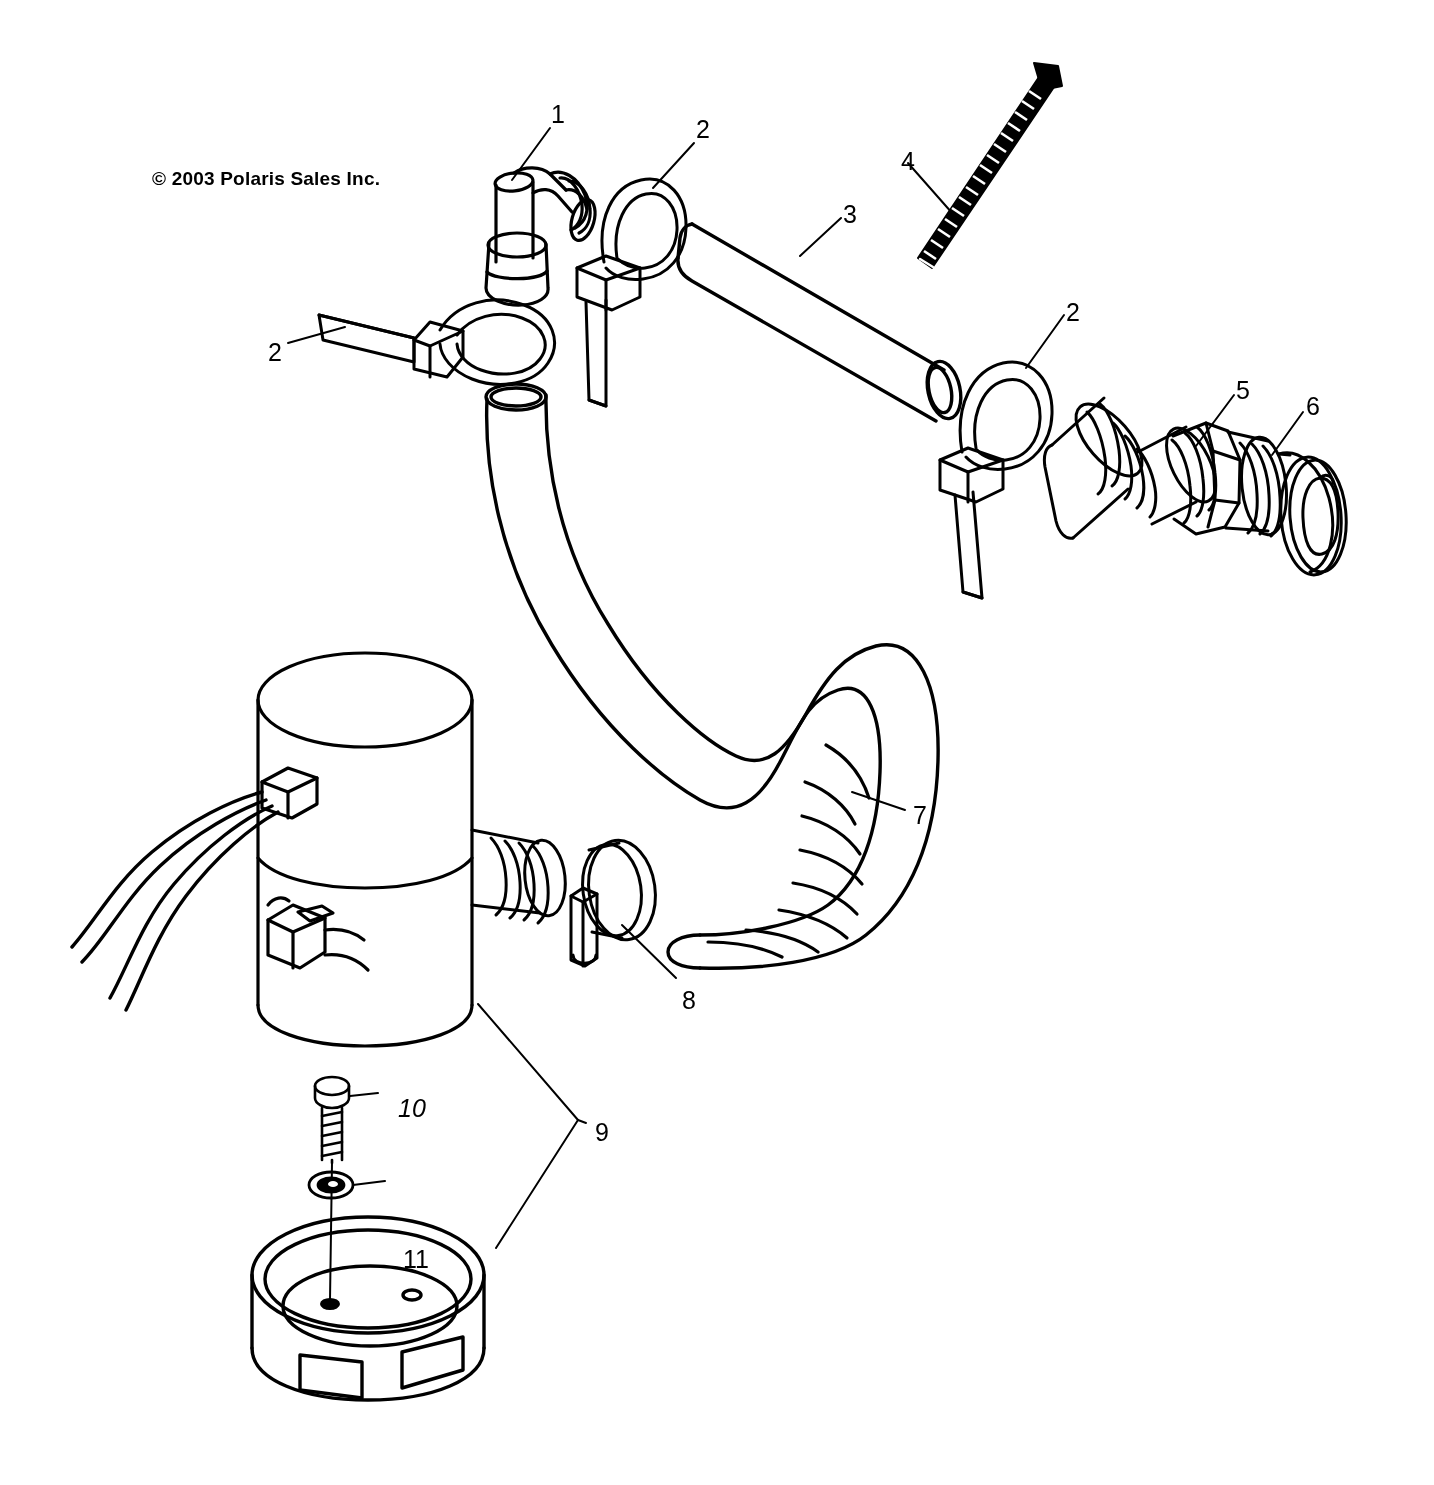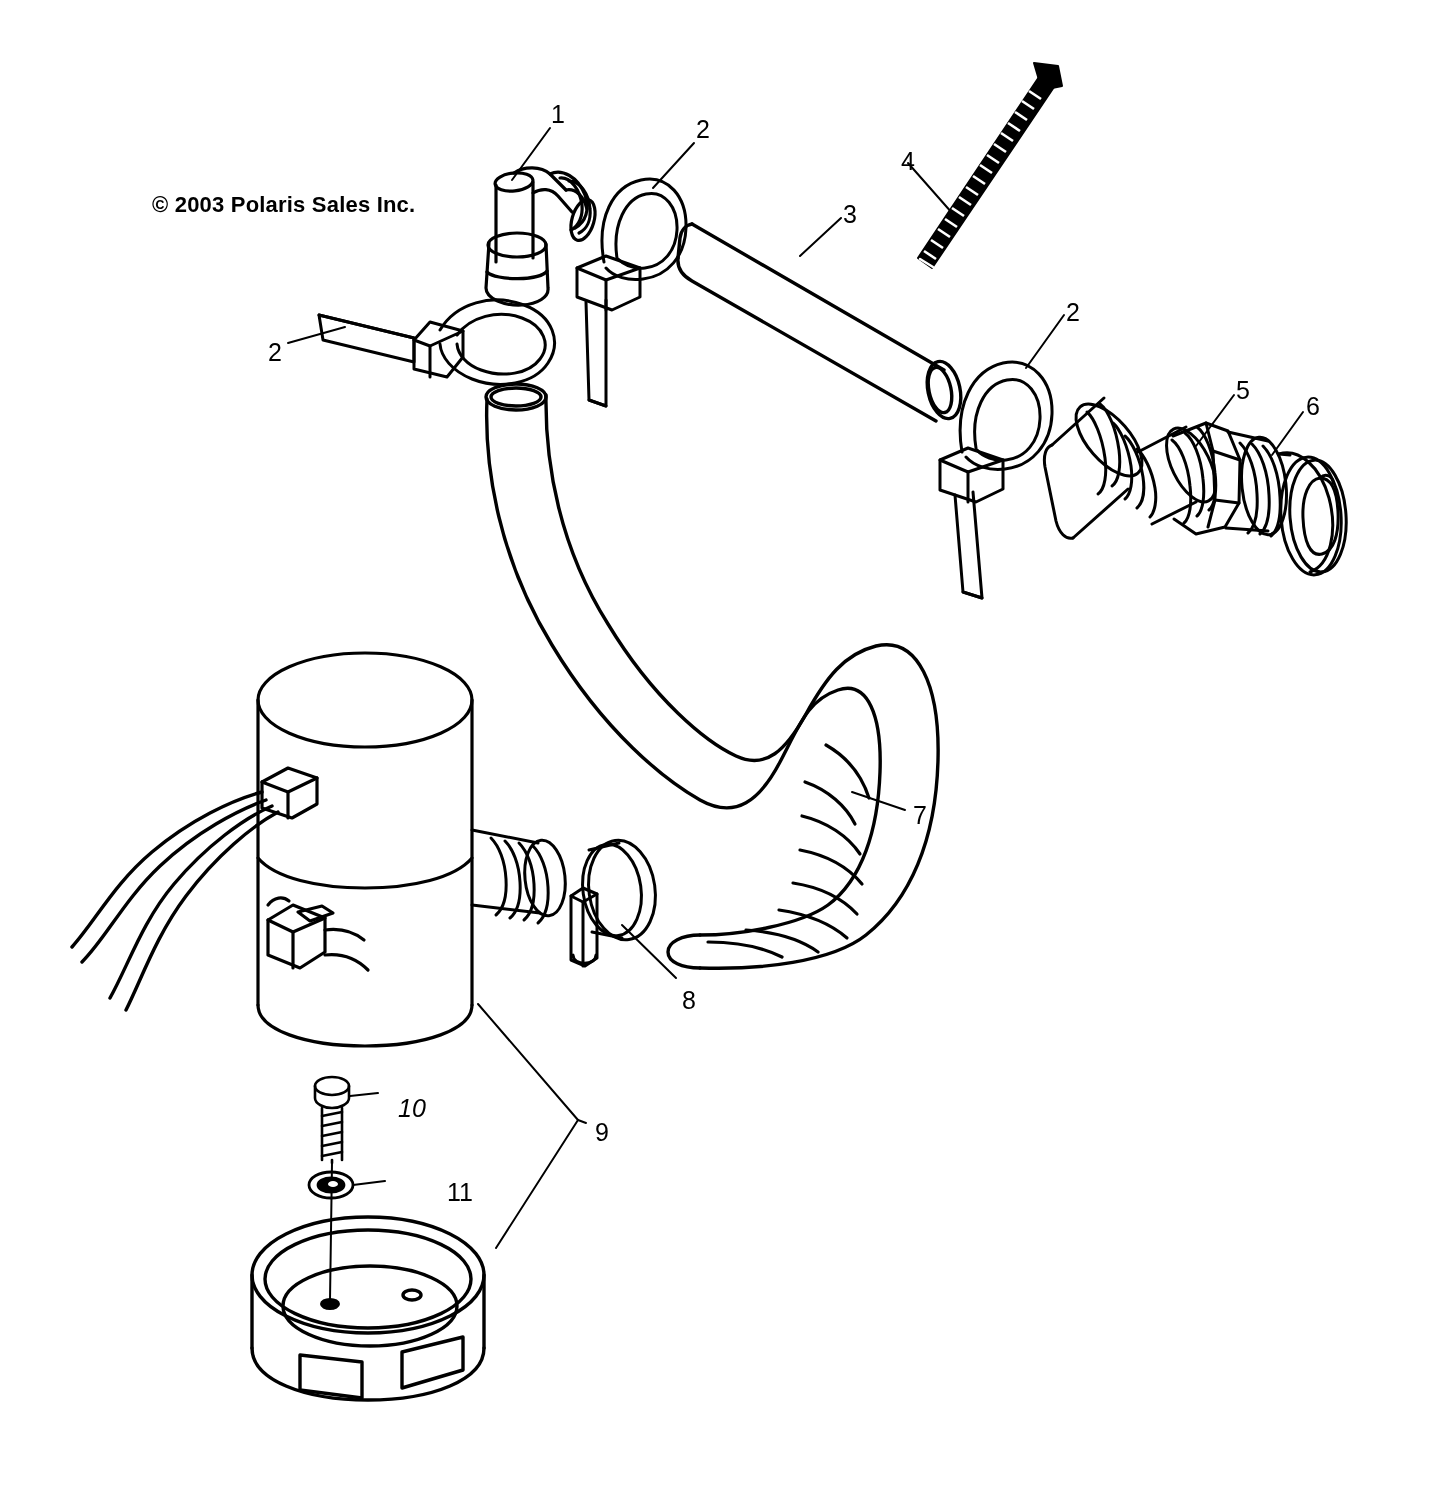--- a/index.html
+++ b/index.html
@@ -20,26 +20,25 @@
     left: 0;
     top: 0;
     width: 1434px;
     height: 1485px;
   }
   .copyright {
     position: absolute;
     left: 152px;
     top: 168px;
     font-family: "Liberation Sans", sans-serif;
-    font-size: 22px;
+    font-size: 19px;
     font-weight: bold;
     color: #000000;
     letter-spacing: 0.2px;
     white-space: nowrap;
-    margin-top: 24px;
   }
   .callout {
     position: absolute;
     font-family: "Liberation Sans", sans-serif;
     font-size: 25px;
     color: #000000;
     line-height: 1;
     white-space: nowrap;
   }
 </style>
@@ -360,15 +359,15 @@
   <div class="callout" style="left:843px; top:202px;">3</div>
   <div class="callout" style="left:901px; top:149px;">4</div>
   <div class="callout" style="left:268px; top:340px;">2</div>
   <div class="callout" style="left:1066px; top:300px;">2</div>
   <div class="callout" style="left:1236px; top:378px;">5</div>
   <div class="callout" style="left:1306px; top:394px;">6</div>
   <div class="callout" style="left:913px; top:803px;">7</div>
   <div class="callout" style="left:682px; top:988px;">8</div>
   <div class="callout" style="left:595px; top:1120px;">9</div>
   <div class="callout" style="left:398px; top:1096px;font-style:italic;">10</div>
-  <div class="callout" style="left:403px; top:1180px;margin-left:44px;">11</div>
+  <div class="callout" style="left:403px; top:1247px;">11</div>
 
 </div>
 
 </body></html>

